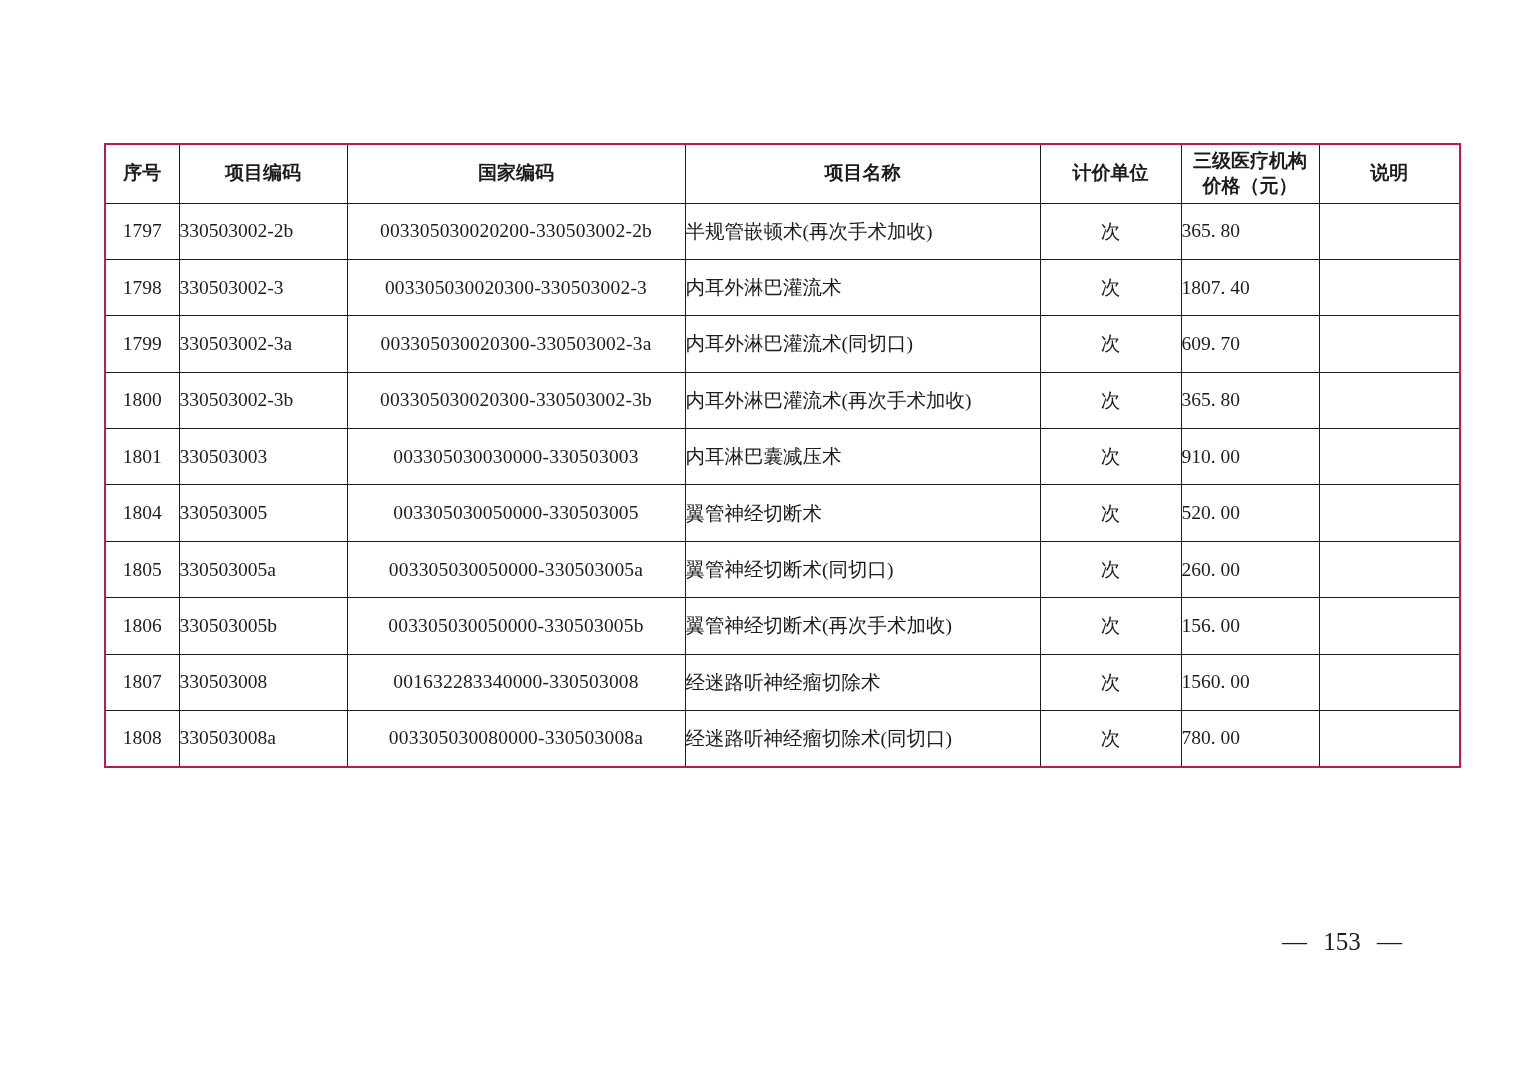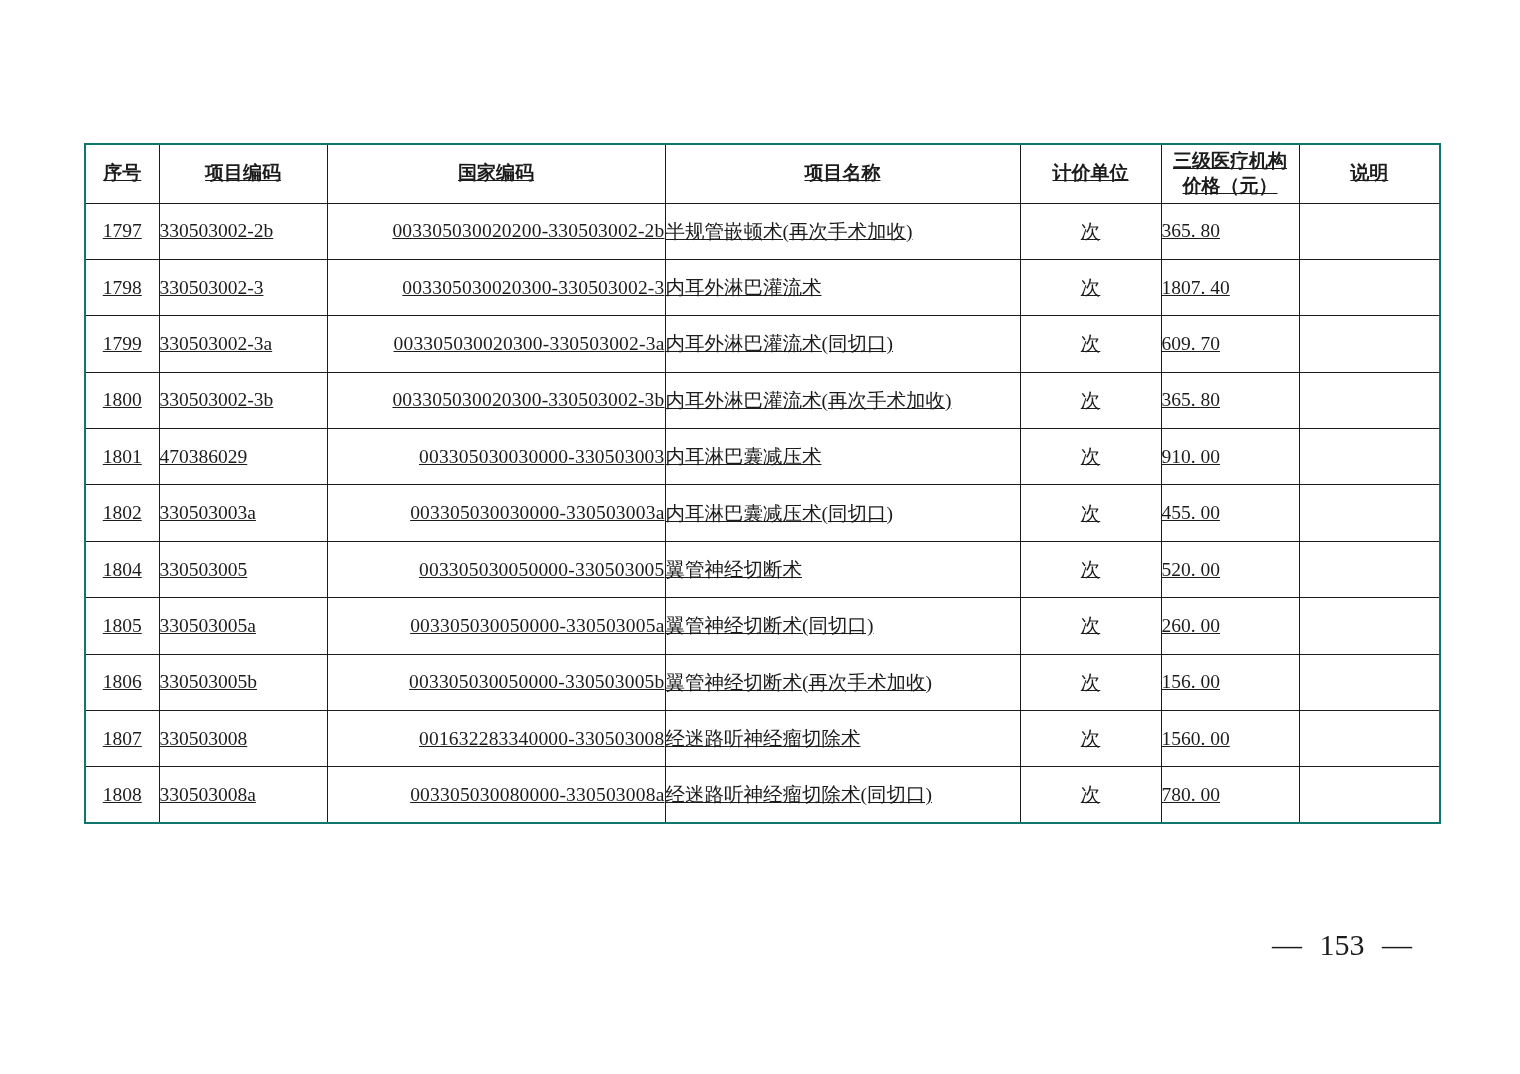--- a/index.html
+++ b/index.html
@@ -17,27 +17,26 @@
   }
   .page {
     position: absolute;
     left: 0; top: 0;
     width: 1520px;
     height: 1074px;
     background: #ffffff;
   }
   table.price-table {
     position: absolute;
-    left: 84px;
+    left: 104px;
     top: 143px;
     width: 1355px;
     border-collapse: collapse;
     table-layout: fixed;
-    border: 2px solid #0f766e;
-    text-decoration: underline;
+    border: 2px solid #be185d;
   }
   table.price-table th,
   table.price-table td {
     border: 1px solid #1c1c1c;
     overflow: hidden;
     box-sizing: border-box;
   }
   table.price-table thead th {
     height: 59px;
     font-family: "Liberation Sans", "DejaVu Sans", sans-serif;
@@ -51,32 +50,32 @@
   }
   table.price-table tbody td {
     height: 56.4px;
     font-size: 19.5px;
     vertical-align: middle;
     padding: 0;
   }
   
   td.c0 { text-align: center; }
   td.c1 { text-align: left; padding-left: 4px; margin-left: 14px; }
-  td.c2 { text-align: right; padding-left: 4px; letter-spacing: 0.2px; }
+  td.c2 { text-align: center; padding-left: 4px; letter-spacing: 0.2px; }
   td.c3 { text-align: left; padding-left: 4px; margin-left: 48px; }
   td.c4 { text-align: center; }
   td.c5 { }
   td.c6 { text-align: center; }
   .page-number {
     position: absolute;
     left: 1262px;
     top: 928px;
     width: 160px;
     text-align: center;
-    font-size: 30px;
+    font-size: 25px;
     font-family: "Liberation Serif", "DejaVu Serif", serif;
     color: #1c1c1c;
     word-spacing: 10px;
     white-space: nowrap;
   }
 </style>
 </head>
 <body>
 
 <div class="page">
@@ -135,34 +134,25 @@
           <td class="c0">1800</td>
           <td class="c1">330503002-3b</td>
           <td class="c2">003305030020300-330503002-3b</td>
           <td class="c3">内耳外淋巴灌流术(再次手术加收)</td>
           <td class="c4">次</td>
           <td class="c5">365. 80</td>
           <td class="c6"></td>
         </tr>
         <tr>
           <td class="c0">1801</td>
-          <td class="c1">470386029</td>
+          <td class="c1">330503003</td>
           <td class="c2">003305030030000-330503003</td>
           <td class="c3">内耳淋巴囊减压术</td>
           <td class="c4">次</td>
           <td class="c5">910. 00</td>
-          <td class="c6"></td>
-        </tr>
-        <tr>
-          <td class="c0">1802</td>
-          <td class="c1">330503003a</td>
-          <td class="c2">003305030030000-330503003a</td>
-          <td class="c3">内耳淋巴囊减压术(同切口)</td>
-          <td class="c4">次</td>
-          <td class="c5">455. 00</td>
           <td class="c6"></td>
         </tr>
         <tr>
           <td class="c0">1804</td>
           <td class="c1">330503005</td>
           <td class="c2">003305030050000-330503005</td>
           <td class="c3">翼管神经切断术</td>
           <td class="c4">次</td>
           <td class="c5">520. 00</td>
           <td class="c6"></td>

